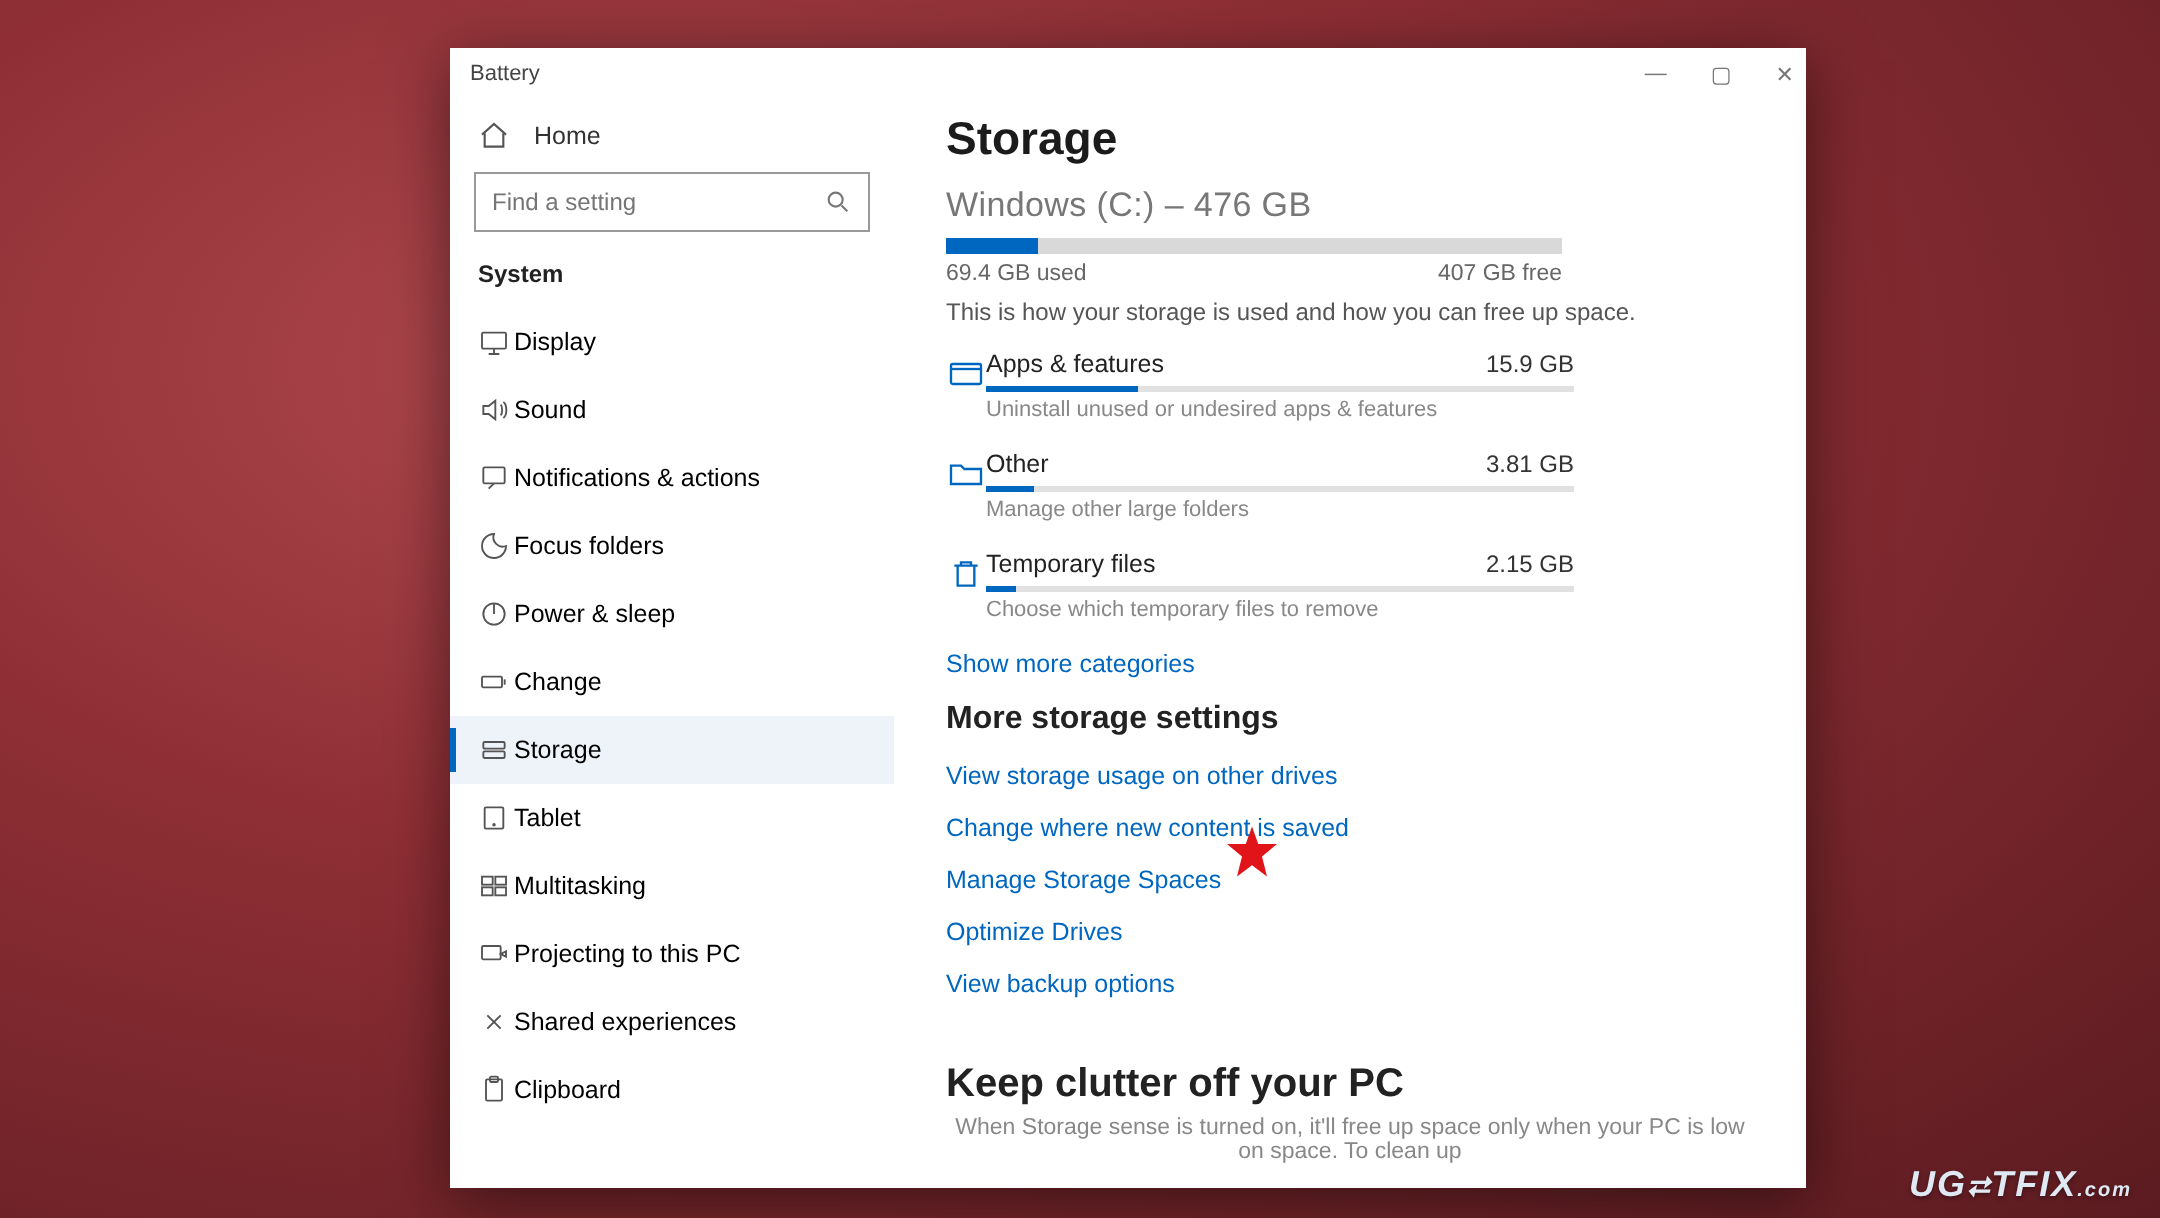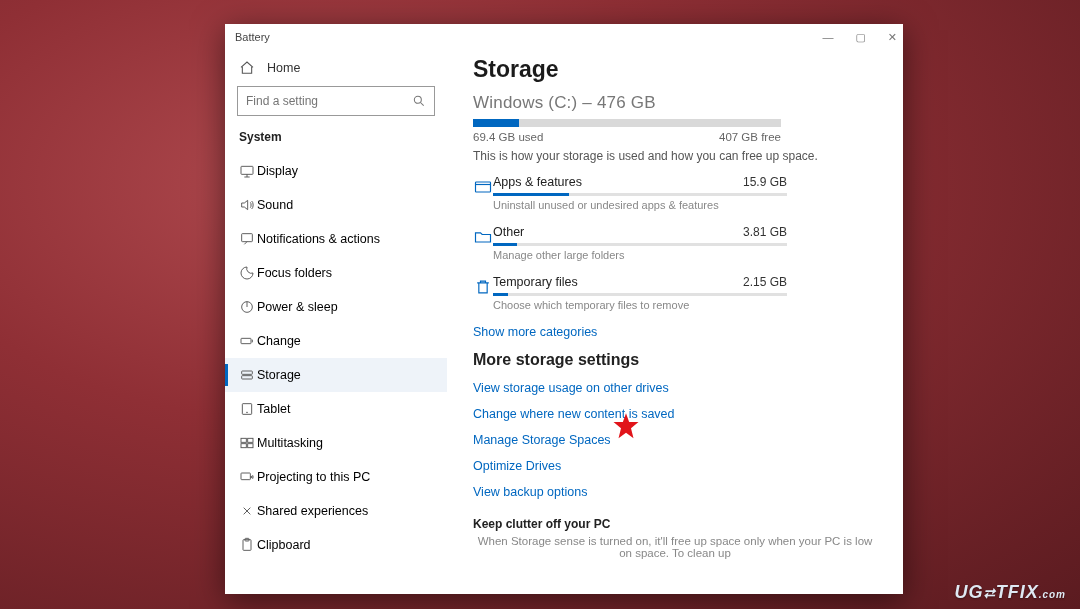--- a/index.html
+++ b/index.html
@@ -51,21 +51,21 @@
   .cat-row { display:flex; align-items:flex-start; width:314px; margin-bottom:14px;}
   .cat-ic { width:20px; height:20px; color:#0067c0; flex:0 0 20px; margin-top:2px;}
   .cat-body { flex:1;}
   .cat-top { display:flex; justify-content:space-between; font-size:12.5px; color:#222; margin-bottom:4px;}
   .cat-top .sz { color:#333; font-size:12px;margin-left:20px;}
   .mini-bar { width:100%; height:3px; background:#e1e1e1; margin-bottom:3px; position:relative;}
   .mini-bar>span { position:absolute; left:0; top:0; bottom:0; background:#0067c0;}
   .cat-sub { font-size:11px; color:#888;}
   .link { color:#0067c0; font-size:12.5px; margin-bottom:12px; display:block;}
   .sect-hdr { font-size:16px; font-weight:600; margin: 8px 0 12px; color:#222;}
-  .keep-hdr { font-size:12px; font-weight:600; margin-top:18px; color:#222;}
+  .keep-hdr { font-size:20px; font-weight:600; margin-top:32px; color:#222;}
   .keep-text { font-size:11.5px; color:#888; margin-top:4px;text-align:center;}
   
   .star { position:absolute; left:611px; top:412px; width:30px; height:30px; pointer-events:none;}
   
   .watermark {
     position:absolute; right:14px; bottom:6px; font-family: Arial, sans-serif;
     font-size:18px; font-style:italic; font-weight:700; color:#dfe9f3; letter-spacing:1px;
     text-shadow:0 1px 2px rgba(0,0,0,.4);
   }
   svg { display:block; }

